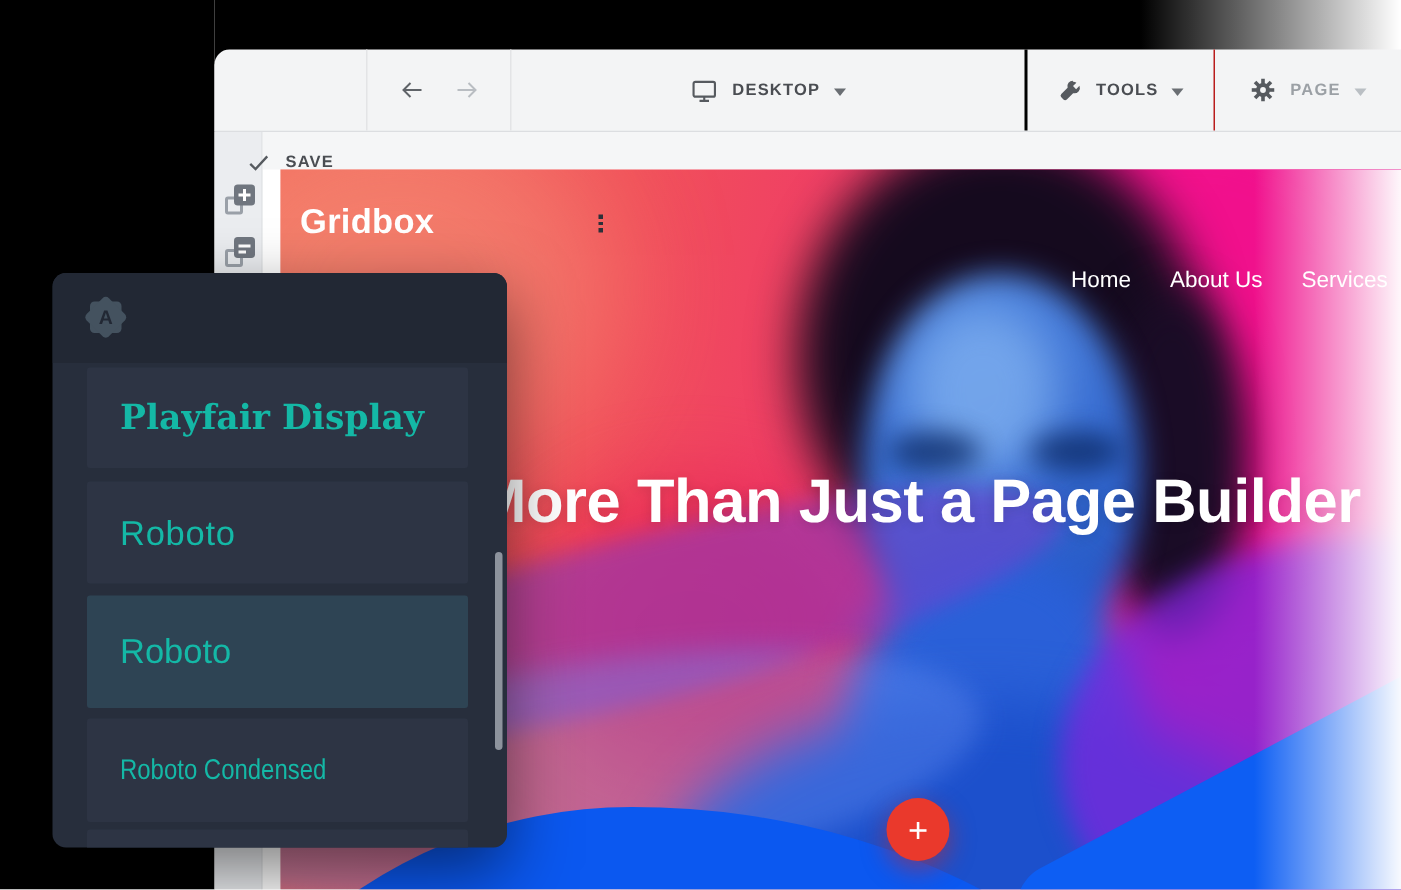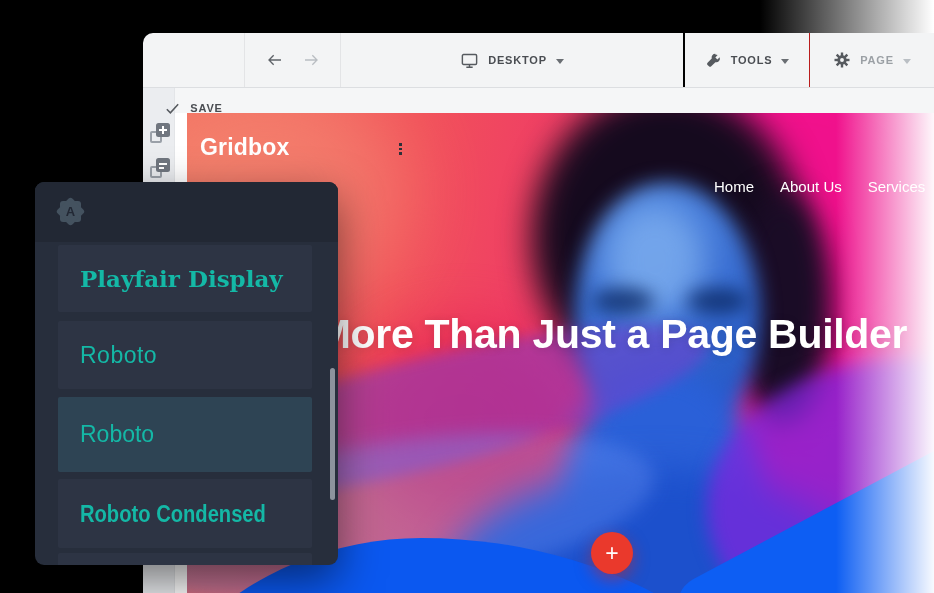--- a/index.html
+++ b/index.html
@@ -108,21 +108,21 @@
   .star { position:absolute; left:22px; top:16px; width:27px; height:27px; }
   .star i { position:absolute; inset:3px; background:#44525f; border-radius:3px; display:block; }
   .star i.rot { transform:rotate(45deg); }
   .star-letter { position:absolute; inset:0; display:flex; align-items:center; justify-content:center;
                  font-size:13px; font-weight:700; color:#222834; }
   .font-row { margin:0 26px 0 23px; background:#2d3444; border-radius:2px;
               display:flex; align-items:center; padding-left:22px; color:#14b8a6; cursor:pointer; }
   .fr-1 { height:67px; margin-top:3px; font-family:"DejaVu Serif", serif; font-size:23px; font-weight:600; }
   .fr-2 { height:68px; margin-top:9px; font-size:23px; font-weight:500; letter-spacing:.5px; }
   .fr-3 { height:75px; margin-top:8px; font-size:23px; font-weight:500; background:#2e4454; }
-  .fr-4 { height:69px; margin-top:7px; font-size:24px; font-weight:700; }
+  .fr-4 { height:69px; margin-top:7px; font-size:19px; font-weight:400; }
   .fr-4 span { transform:scaleX(.84); transform-origin:left center; display:inline-block; }
   .fr-5 { height:24px; margin-top:5px; }
   .scroll-thumb { position:absolute; right:3px; top:186px; width:5px; height:132px;
                   background:#8d939d; border-radius:3px; cursor:pointer; }
 </style>
 </head>
 <body>
 
 <div class="abs black-left"></div>
 <div class="abs black-top"></div>

